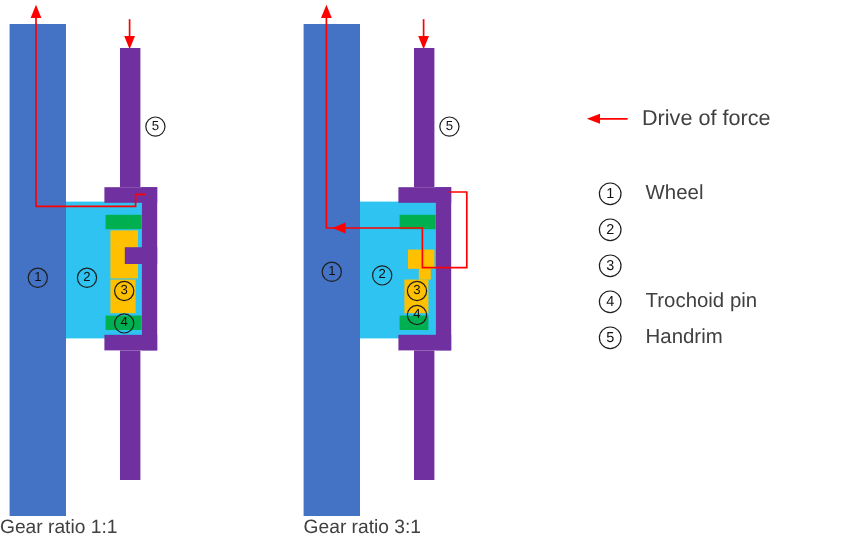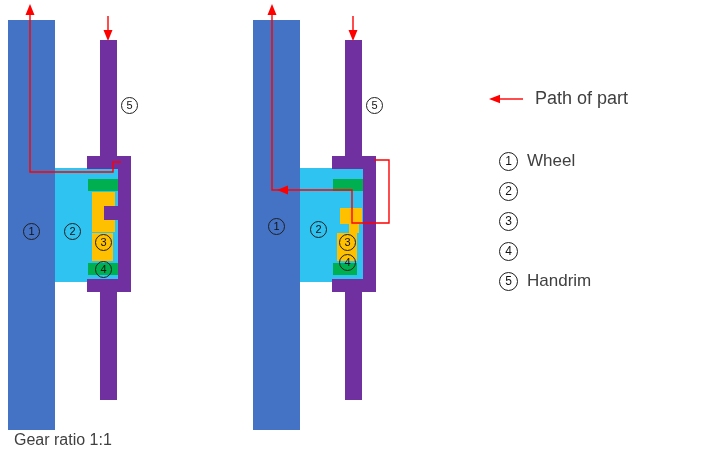--- a/index.html
+++ b/index.html
@@ -24,21 +24,21 @@
   .force-head { fill:var(--c-force,#FF0000); stroke:none; }
   .legend-title { position:absolute; left:487px; top:88px; display:flex; align-items:center; gap:10px; }
   .legend-title .lbl { font-size:18px; color:var(--c-text,#404040); white-space:nowrap; }
   .legend-items { position:absolute; left:499px; top:146px; }
   .legend-item { display:flex; align-items:center; height:30px; }
   .legend-item .lnum {
     width:19px; height:19px; border:1px solid #1f1f1f; border-radius:50%;
     font-size:12px; line-height:17px; text-align:center; color:#111;
     margin-right:9px; flex:0 0 auto;
   }
-  .legend-item .llabel { font-size:17px; color:var(--c-text,#404040); white-space:nowrap; }
+  .legend-item .llabel { font-size:17px; color:var(--c-text,#404040); white-space:nowrap;margin-left:11px; }
 </style>
 </head>
 <body>
 
 <div class="canvas">
 
   <div class="abs wheel" style="left:8px;   top:20px;  width:47px; height:410px;"></div>
   <div class="abs drive" style="left:55px;  top:168px; width:63px; height:114px;"></div>
   <div class="abs handrim" style="left:100px; top:40px;  width:17px; height:116px;"></div>
   <div class="abs handrim" style="left:100px; top:292px; width:17px; height:108px;"></div>
@@ -50,41 +50,42 @@
   <div class="abs cam" style="left:92px;  top:192px; width:23px; height:40px;"></div>
   <div class="abs cam" style="left:92px;  top:233px; width:21px; height:28px;"></div>
   <div class="abs handrim" style="left:104px; top:206px; width:27px; height:14px;"></div>
 
   <span class="circle-num" style="left:23px;  top:223px;">1</span>
   <span class="circle-num" style="left:64px;  top:223px;">2</span>
   <span class="circle-num" style="left:95px;  top:234px;">3</span>
   <span class="circle-num" style="left:95px;  top:261px;">4</span>
   <span class="circle-num" style="left:121px; top:97px;">5</span>
 
-  <div class="caption" style="left:14px; top:431px;">Gear ratio 1:1</div>
+  <div class="caption" style="left:0; top:431px;">Gear ratio 1:1</div>
 
   <div class="abs wheel" style="left:253px; top:20px;  width:47px; height:410px;"></div>
   <div class="abs drive" style="left:300px; top:168px; width:63px; height:114px;"></div>
   <div class="abs handrim" style="left:345px; top:40px;  width:17px; height:116px;"></div>
   <div class="abs handrim" style="left:345px; top:292px; width:17px; height:108px;"></div>
   <div class="abs handrim" style="left:332px; top:156px; width:44px; height:13px;"></div>
   <div class="abs handrim" style="left:363px; top:156px; width:13px; height:136px;"></div>
   <div class="abs handrim" style="left:332px; top:279px; width:44px; height:13px;"></div>
   <div class="abs pin" style="left:333px; top:179px; width:30px; height:12px;"></div>
   <div class="abs pin" style="left:333px; top:263px; width:24px; height:12px;"></div>
   <div class="abs cam" style="left:340px; top:208px; width:22px; height:16px;"></div>
   <div class="abs cam" style="left:349px; top:222px; width:10px; height:11px;"></div>
   <div class="abs cam" style="left:337px; top:233px; width:20px; height:28px;"></div>
 
   <span class="circle-num" style="left:268px; top:218px;">1</span>
   <span class="circle-num" style="left:310px; top:221px;">2</span>
   <span class="circle-num" style="left:339px; top:234px;">3</span>
   <span class="circle-num" style="left:339px; top:254px;">4</span>
   <span class="circle-num" style="left:366px; top:97px;">5</span>
 
+  <div class="caption" style="left:253px; top:431px;">Gear ratio 3:1</div>
 
   <svg class="overlay" width="723" height="459" viewBox="0 0 723 459" aria-hidden="true">
 
     <path class="force" d="M121,162 L113,162 L113,172 L30,172 L30,12"></path>
     <polygon class="force-head" points="30,4 25.5,15 34.5,15"></polygon>
 
     <path class="force" d="M108,16 L108,36"></path>
     <polygon class="force-head" points="108,41 103.5,30 112.5,30"></polygon>
 
     <path class="force" d="M374,160 L389,160 L389,223 L352,223 L352,190 L272,190 L272,12"></path>
@@ -93,36 +94,37 @@
 
     <path class="force" d="M353,16 L353,36"></path>
     <polygon class="force-head" points="353,41 348.5,30 357.5,30"></polygon>
   </svg>
 
   <div class="legend-title">
     <svg width="38" height="12" viewBox="0 0 38 12" aria-hidden="true">
       <line x1="36" y1="6" x2="10" y2="6" class="force"></line>
       <polygon points="2,6 13,1.8 13,10.2" class="force-head"></polygon>
     </svg>
-    <span class="lbl">Path of part</span>
+    <span class="lbl">Drive of force</span>
   </div>
 
   <div class="legend-items">
     <div class="legend-item">
       <span class="lnum">1</span>
       <span class="llabel">Wheel</span>
     </div>
     <div class="legend-item">
       <span class="lnum">2</span>
     </div>
     <div class="legend-item">
       <span class="lnum">3</span>
     </div>
     <div class="legend-item">
       <span class="lnum">4</span>
+      <span class="llabel">Trochoid pin</span>
     </div>
     <div class="legend-item">
       <span class="lnum">5</span>
       <span class="llabel">Handrim</span>
     </div>
   </div>
 
 </div>
 
 </body></html>

